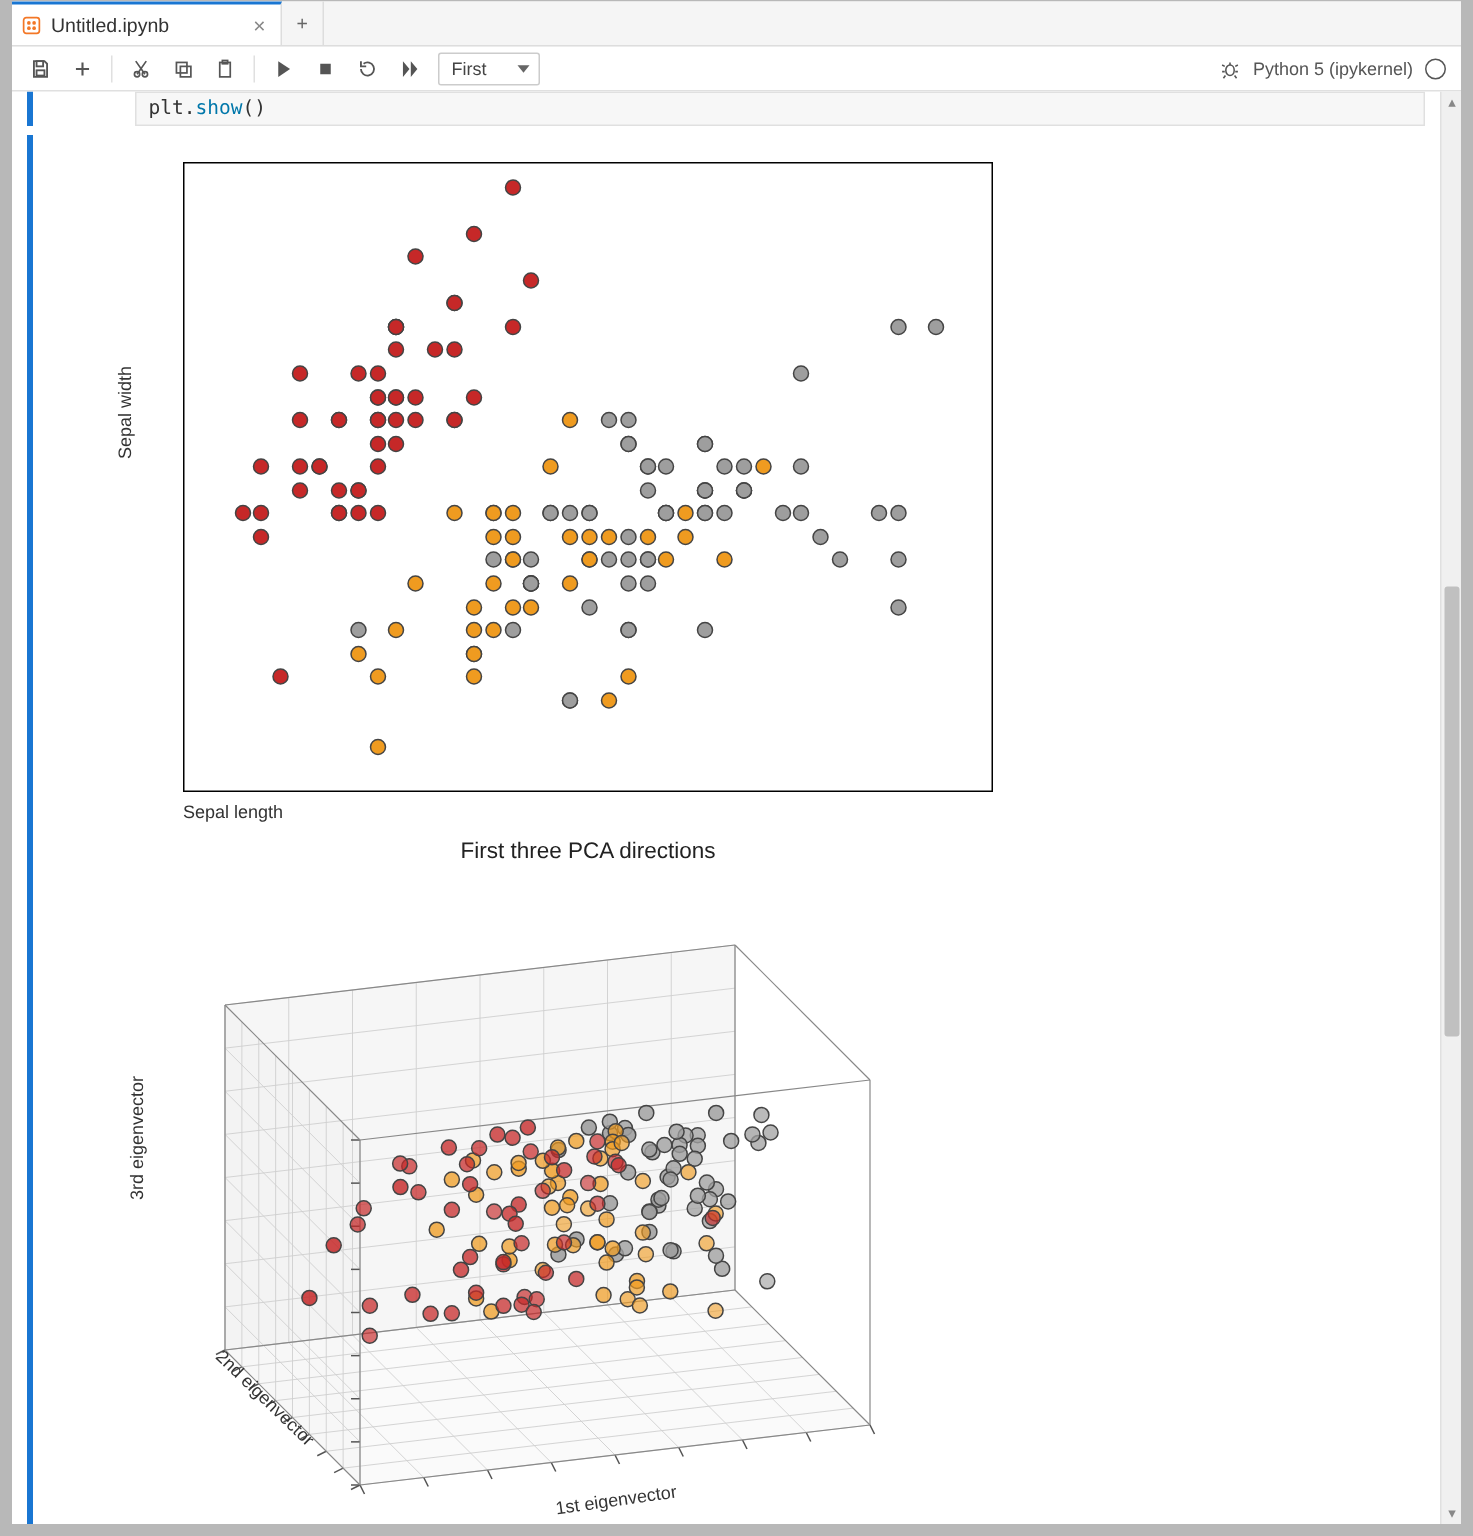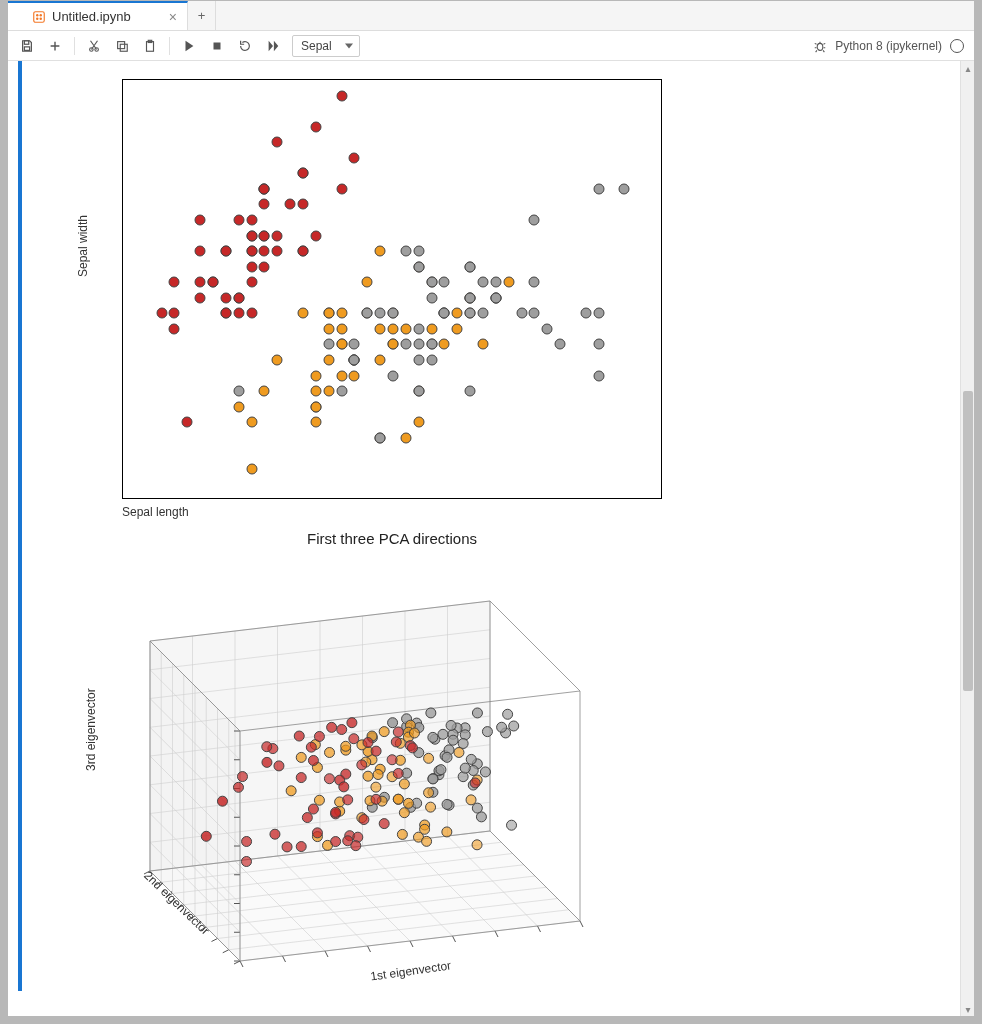--- a/index.html
+++ b/index.html
@@ -23,21 +23,21 @@
   .tabbar {
     height: 30px;
     background: #f5f5f5;
     border-bottom: 1px solid #ddd;
     display: flex;
     align-items: stretch;
   }
   .tab {
     display: flex;
     align-items: center;
-    padding: 0 10px 0 24px;
+    padding: 0 10px 0 6px;
     background: #fff;
     border-right: 1px solid #ddd;
     border-top: 2px solid #1976d2;
     gap: 6px;
     min-width: 180px;
   }
   .tab .nb-icon {
     width: 14px; height: 14px;
     display: inline-flex; align-items: center; justify-content: center;
     color: #f37726;
@@ -281,36 +281,42 @@
           <path d="M3 8a5 5 0 1 0 2-4"></path>
           <path d="M3 2v4h4"></path>
         </svg>
     </div>
     <div class="tbtn">
       <svg viewBox="0 0 16 16" fill="currentColor">
           <path d="M3 2l5 6-5 6zM9 2l5 6-5 6z"></path>
         </svg>
     </div>
     <div class="tselect">
-      <span>Sepal</span>
+      <span>First</span>
     </div>
     <div class="spacer"></div>
     <div class="tbtn">
       <svg viewBox="0 0 16 16" fill="none" stroke="currentColor" stroke-width="1.2">
           <ellipse cx="8" cy="9" rx="3.2" ry="4"></ellipse>
           <path d="M8 3v2M4 6l-2-1M12 6l2-1M4 10H2M12 10h2M4.5 13L3 15M11.5 13L13 15"></path>
         </svg>
     </div>
-    <span class="kernel-label">Python 8 (ipykernel)</span>
+    <span class="kernel-label">Python 5 (ipykernel)</span>
     <div class="kernel-ind"></div>
   </div>
 
   <div class="notebook">
     <div class="nb-content">
 
+      <div class="cell">
+        <div class="cell-bar"></div>
+        <div class="code-input">
+          <span>plt.</span><span class="fn">show</span><span>()</span>
+        </div>
+      </div>
 
       <div class="cell" style="min-height:920px;">
         <div class="cell-bar"></div>
         <div class="output">
 
           <div class="chart1-wrap">
             <div class="chart1-ylab">Sepal width</div>
             <div class="chart1-box" id="chart1box">
                 <div class="dot" style="left: 141.429px; top: 155.556px; background: rgb(198, 40, 40);"></div>
                 <div class="dot" style="left: 115.714px; top: 233.333px; background: rgb(198, 40, 40);"></div>

